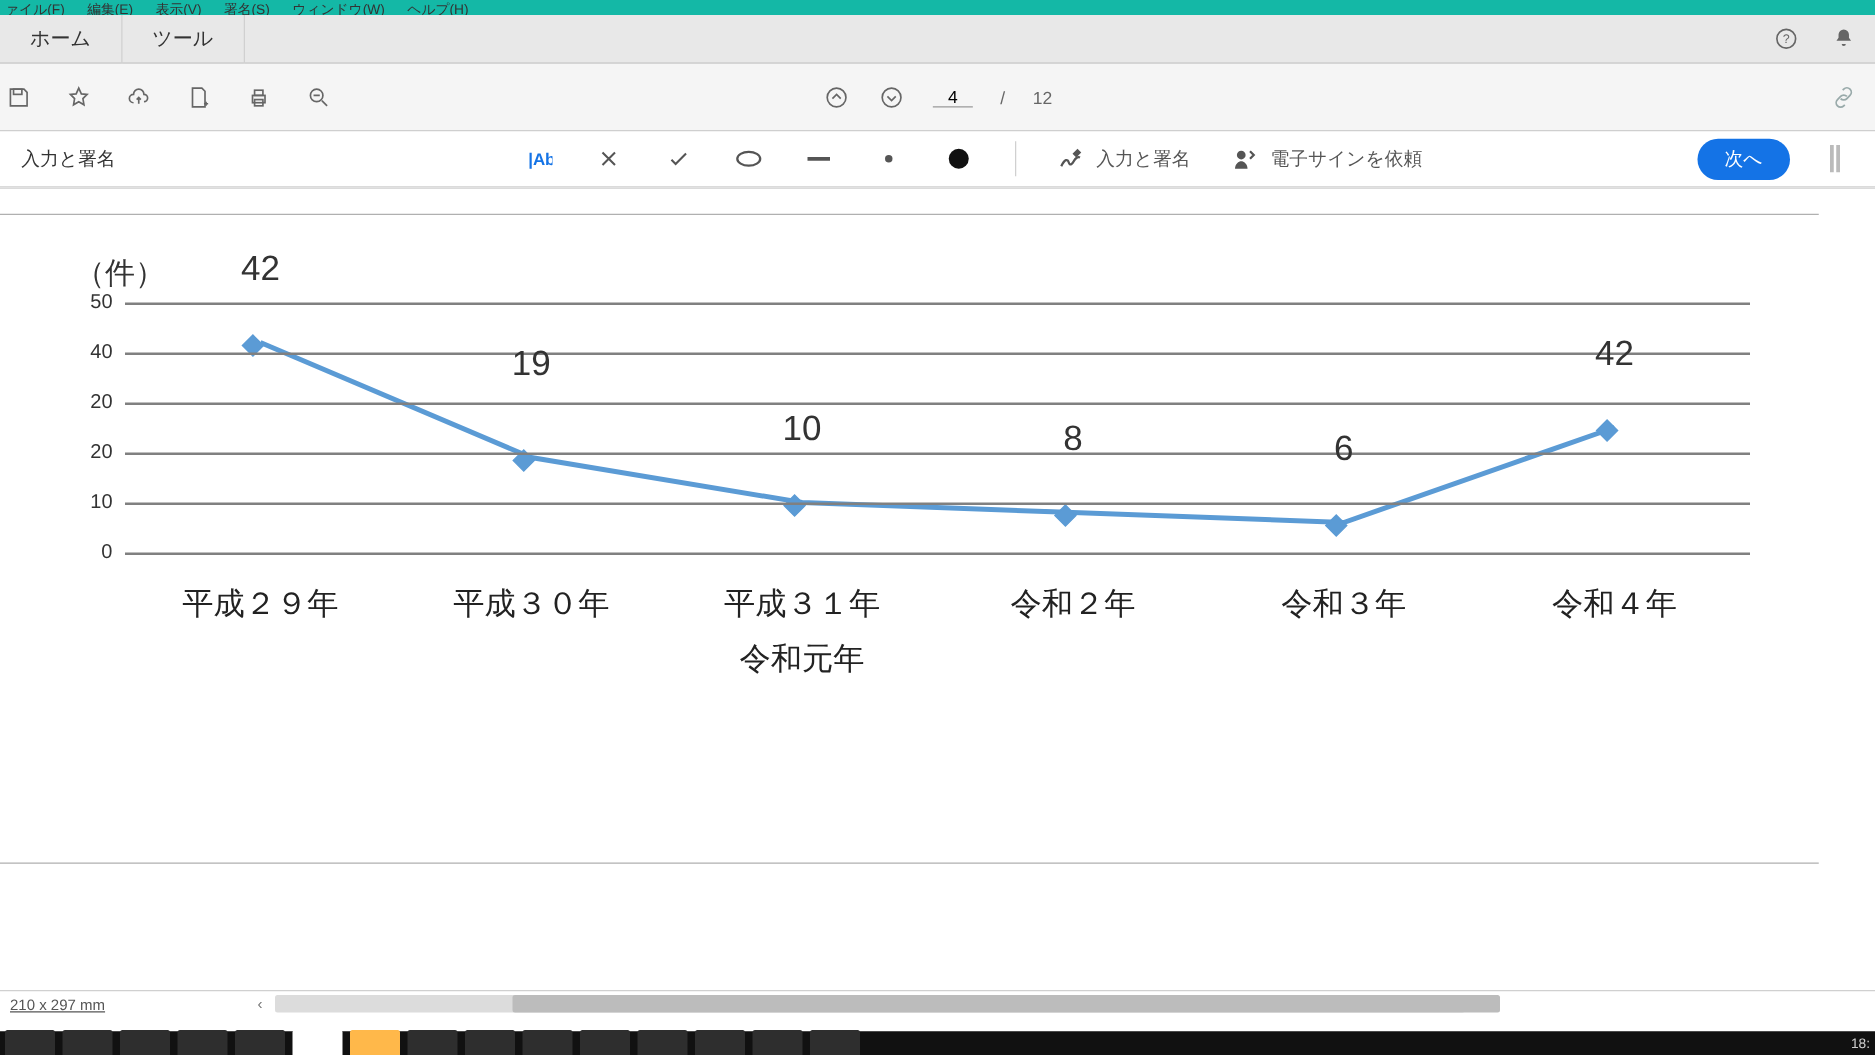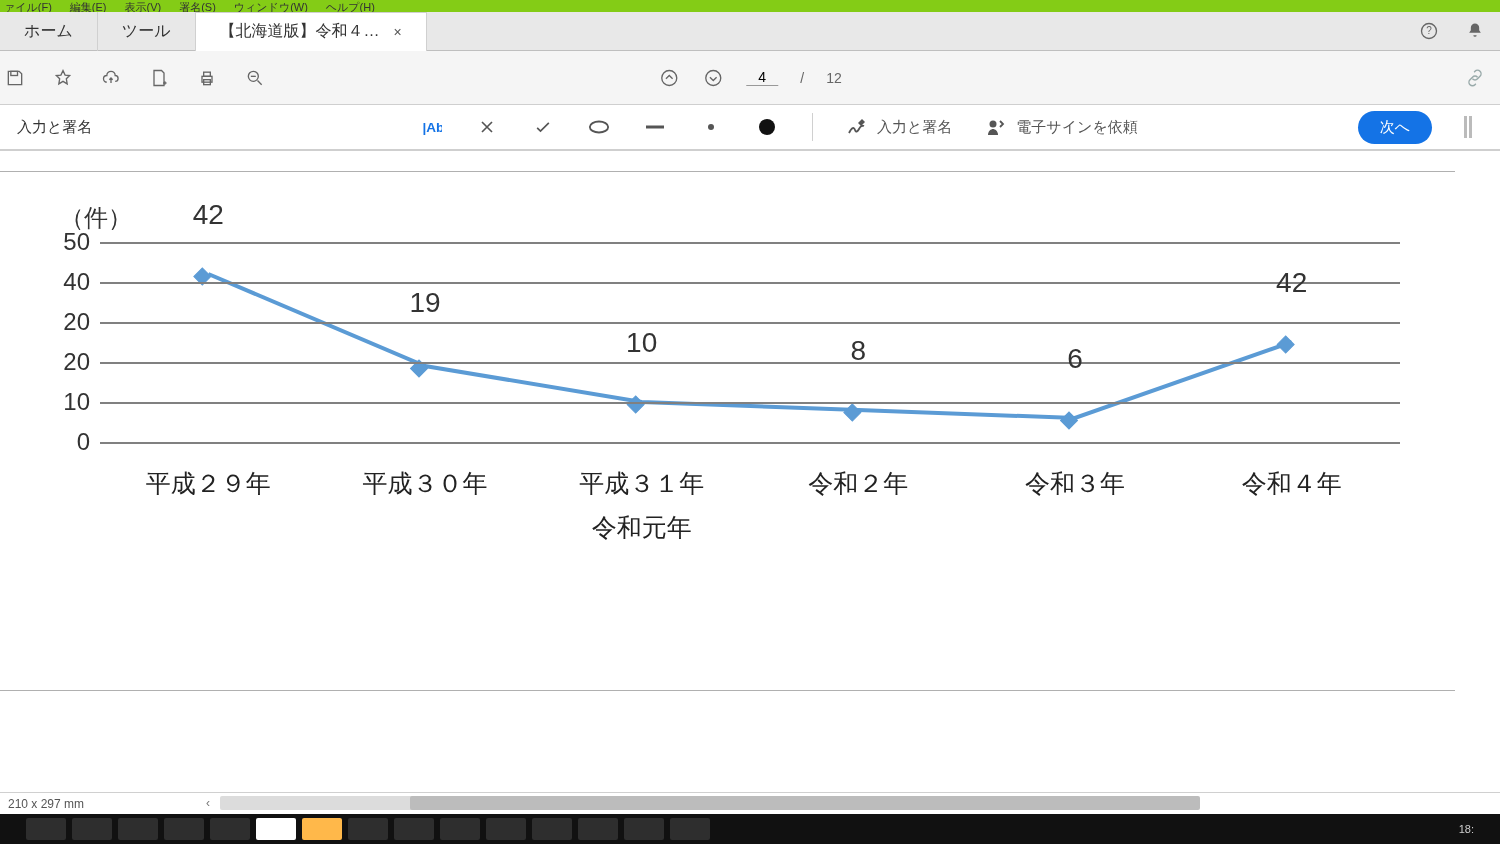--- a/index.html
+++ b/index.html
@@ -1,19 +1,19 @@
 <!DOCTYPE html>
 <html><head>
   <meta charset="utf-8">
   <style>
     * { margin:0; padding:0; box-sizing:border-box; }
     body { width:1500px; height:844px; font-family:"Yu Gothic",Meiryo,Segoe UI,sans-serif; background:#fff; overflow:hidden; position:relative; }
 
     
-    .menubar { height:12px; font-size:11px; color:#333; padding-left:4px; display:flex; gap:18px; background:#84cc16; }
+    .menubar { height:12px; font-size:11px; color:#333; padding-left:4px; display:flex; gap:18px; background:#14b8a6; }
 
     
     .tabstrip { height:39px; background:#e8e8e8; border-bottom:1px solid #bfbfbf; display:flex; align-items:center; position:relative; }
     .apptab { height:39px; padding:0 24px; display:flex; align-items:center; font-size:16px; color:#333; border-right:1px solid #d0d0d0; cursor:pointer; }
     .apptab.doc { background:#fff; border-top:1px solid #d0d0d0; border-right:1px solid #d0d0d0; }
     .apptab .close { margin-left:14px; font-size:14px; color:#555; }
     .topright { position:absolute; right:14px; display:flex; gap:24px; align-items:center; color:#555; }
     .icn { display:inline-flex; width:22px; height:22px; align-items:center; justify-content:center; }
 
     
@@ -31,39 +31,39 @@
     .next-btn { background:#1473E6; color:#fff; border:none; padding:7px 22px; border-radius:18px; font-size:15px; cursor:pointer; }
     .tooltxt { display:flex; align-items:center; gap:8px; color:#555; }
 
     .sigicon svg { display:block; }
 
     
     .docarea { height:610px; background:#fff; overflow:hidden; position:relative; border-top:1px solid #cfcfcf; }
     .chart-wrap { position:absolute; top:20px; left:0; width:1455px; height:520px; background:#fff; border-top:1px solid #b0b0b0; border-bottom:1px solid #b0b0b0; }
     .chart { position:absolute; top:70px; left:100px; width:1300px; height:400px; }
     .ylabelunit { position:absolute; top:-40px; left:-40px; font-size:24px; color:#333; }
-    .ytick { position:absolute; right:1310px; font-size:24px; color:#333; transform:translateY(-50%); }
+    .ytick { position:absolute; right:1310px; font-size:16px; color:#333; transform:translateY(-50%); }
     .gridline { position:absolute; left:0; width:100%; height:2px; background:#808080; }
     .xtick { position:absolute; top:220px; font-size:25px; color:#222; text-align:center; transform:translateX(-50%); line-height:1.75; white-space:pre; }
     .datalabel { position:absolute; font-size:28px; color:#333; transform:translate(-50%,-140%); }
     .plotarea { position:absolute; left:0; top:0; width:100%; height:200px; }
     .plotarea svg { position:absolute; left:0; top:0; overflow:visible; }
     .marker { fill:#5B9BD5; stroke:#5B9BD5; }
     .linepath { stroke:#5B9BD5; stroke-width:4; fill:none; }
 
     
-    .statusbar { position:absolute; left:0; bottom:30px; height:22px; width:100%; background:#fff; font-size:12px; color:#555; display:flex; align-items:center; border-top:1px solid #d0d0d0; }
+    .statusbar { position:absolute; left:0; bottom:30px; height:22px; width:100%; background:#fff; font-size:12px; color:#555; display:flex; align-items:center; border-top:1px solid #d0d0d0;text-decoration:underline; }
     .statusbar .dims { padding:0 8px; }
     .statusbar .scroller { flex:1; height:16px; position:relative; margin:0 8px; }
     .statusbar .scroller .track { position:absolute; left:120px; right:320px; height:14px; background:#dcdcdc; border-radius:2px; }
     .statusbar .scroller .arrow-l { position:absolute; left:106px; font-size:12px; color:#777; }
     .statusbar .scroller .thumb { position:absolute; left:310px; width:790px; height:14px; background:#bcbcbc; border-radius:2px; }
 
     
-    .taskbar { position:absolute; left:0; bottom:0; height:30px; width:100%; background:#111; display:flex; align-items:center; padding:0 26px; gap:6px; }
+    .taskbar { position:absolute; left:0; bottom:0; height:19px; width:100%; background:#111; display:flex; align-items:center; padding:0 4px; gap:6px; }
     .taskbar .slot { width:40px; height:22px; border-radius:2px; }
     .taskbar .slot.c1 { background:#2e2e2e; }
     .taskbar .slot.c2 { background:#fff; }
     .taskbar .slot.c3 { background:#ffb84a; }
     .taskbar .clock { margin-left:auto; color:#ccc; font-size:11px; }
 
     .svgicon { width:20px; height:20px; }
     .thin-sep { width:1px; height:28px; background:#d0d0d0; }
   </style>
 </head>
@@ -78,24 +78,20 @@
   <span>ヘルプ(H)</span>
 </div>
 
 <div class="tabstrip">
   <div class="apptab">
       <span>ホーム</span>
     </div>
   <div class="apptab">
       <span>ツール</span>
     </div>
-  <div class="apptab doc">
-    <span>【北海道版】令和４…</span>
-    <span class="close">×</span>
-  </div>
   <div class="topright">
     <span class="icn">
       <svg class="svgicon" viewBox="0 0 24 24">
           <circle cx="12" cy="12" r="9" fill="none" stroke="#666" stroke-width="1.6"></circle>
           <text x="12" y="16" text-anchor="middle" font-size="12" fill="#666">?</text>
         </svg>
     </span>
     <span class="icn">
       <svg class="svgicon" viewBox="0 0 24 24">
           <path d="M12 3a5 5 0 0 0-5 5v3l-2 3h14l-2-3V8a5 5 0 0 0-5-5zm-2 14a2 2 0 0 0 4 0" fill="#666"></path>
@@ -273,21 +269,21 @@
           <div class="xtick" style="left: 108.333px;">平成２９年</div>
           <div class="xtick" style="left: 325px;">平成３０年</div>
           <div class="xtick" style="left: 541.667px;">平成３１年
 令和元年</div>
           <div class="xtick" style="left: 758.333px;">令和２年</div>
           <div class="xtick" style="left: 975px;">令和３年</div>
           <div class="xtick" style="left: 1191.67px;">令和４年</div>
         </div>
       <div id="dlabels">
           <div class="datalabel" style="left: 108.333px; top: 2px;">42</div>
-          <div class="datalabel" style="left: 325px; top: 90px;">19</div>
+          <div class="datalabel" style="left: 325px; top: 78px;">19</div>
           <div class="datalabel" style="left: 541.667px; top: 130px;">10</div>
           <div class="datalabel" style="left: 758.333px; top: 138px;">8</div>
           <div class="datalabel" style="left: 975px; top: 146px;">6</div>
           <div class="datalabel" style="left: 1191.67px; top: 70px;">42</div>
         </div>
     </div>
   </div>
 </div>
 
 <div class="statusbar">

